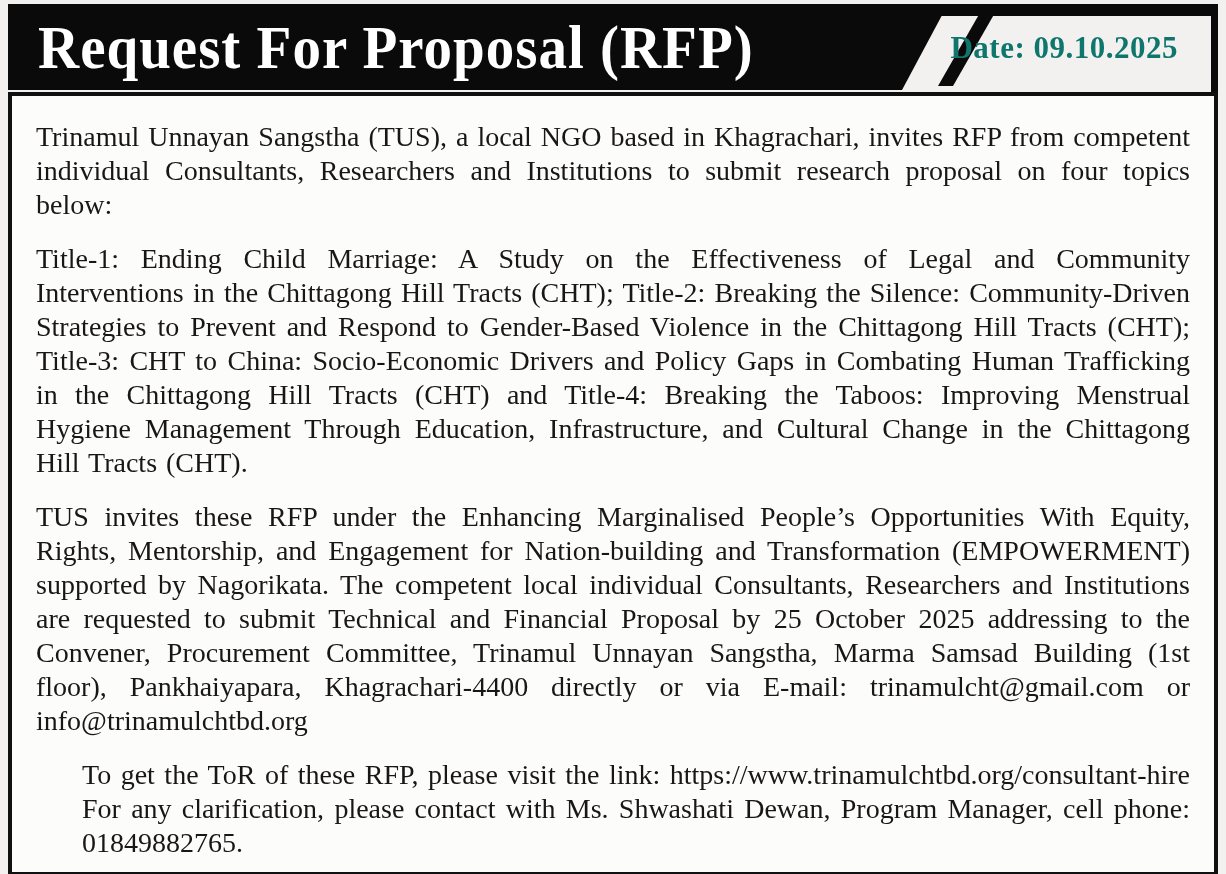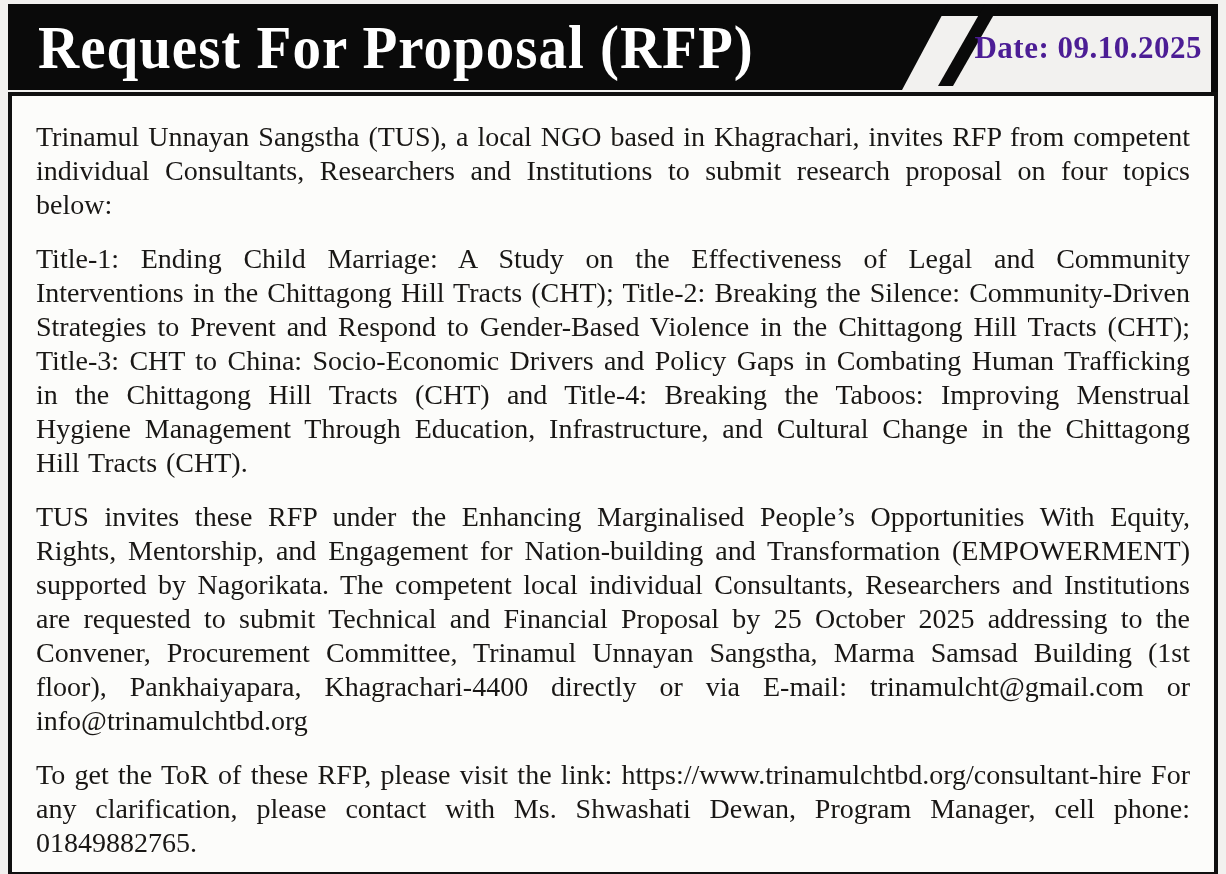--- a/index.html
+++ b/index.html
@@ -35,40 +35,40 @@
     color:#ffffff; font-weight:bold; font-size:57px;
     letter-spacing:1px; white-space:nowrap;
     transform:scaleY(1.07);
   }
   .slash {
     position:absolute; top:0; left:930px; width:62px; height:82px;
     background:#0a0a0a;
     clip-path:polygon(calc(100% - 15px) 0, 100% 0, 15px 100%, 0 100%);
   }
   .date {
-    position:absolute; top:26px; right:16px;
-    font-weight:bold; font-size:31px; color:#4c1d95;
+    position:absolute; top:26px; right:40px;
+    font-weight:bold; font-size:31px; color:#0f766e;
     letter-spacing:0.5px; white-space:nowrap;
   }
 
   
   .body-box {
     margin-top:2px;
     min-height:762px;
     border:4px solid #101010;
     background:#fcfcfa;
     padding:24px 24px 12px 24px;
   }
   .para {
     font-size:28px; line-height:34px;
     text-align:justify; word-spacing:2px;
     color:#191715;
     margin-bottom:20px;
   }
-  .para:last-child { margin-bottom:0; }
+  .para:last-child { margin-bottom:0;margin-left:46px; }
   .b { font-weight:normal; }
 
   .bottom-bar { margin-top:3px; height:9px; background:#0a0a0a; }
 </style>
 </head>
 <body>
 
 <div class="page">
   <div class="ad">
 

